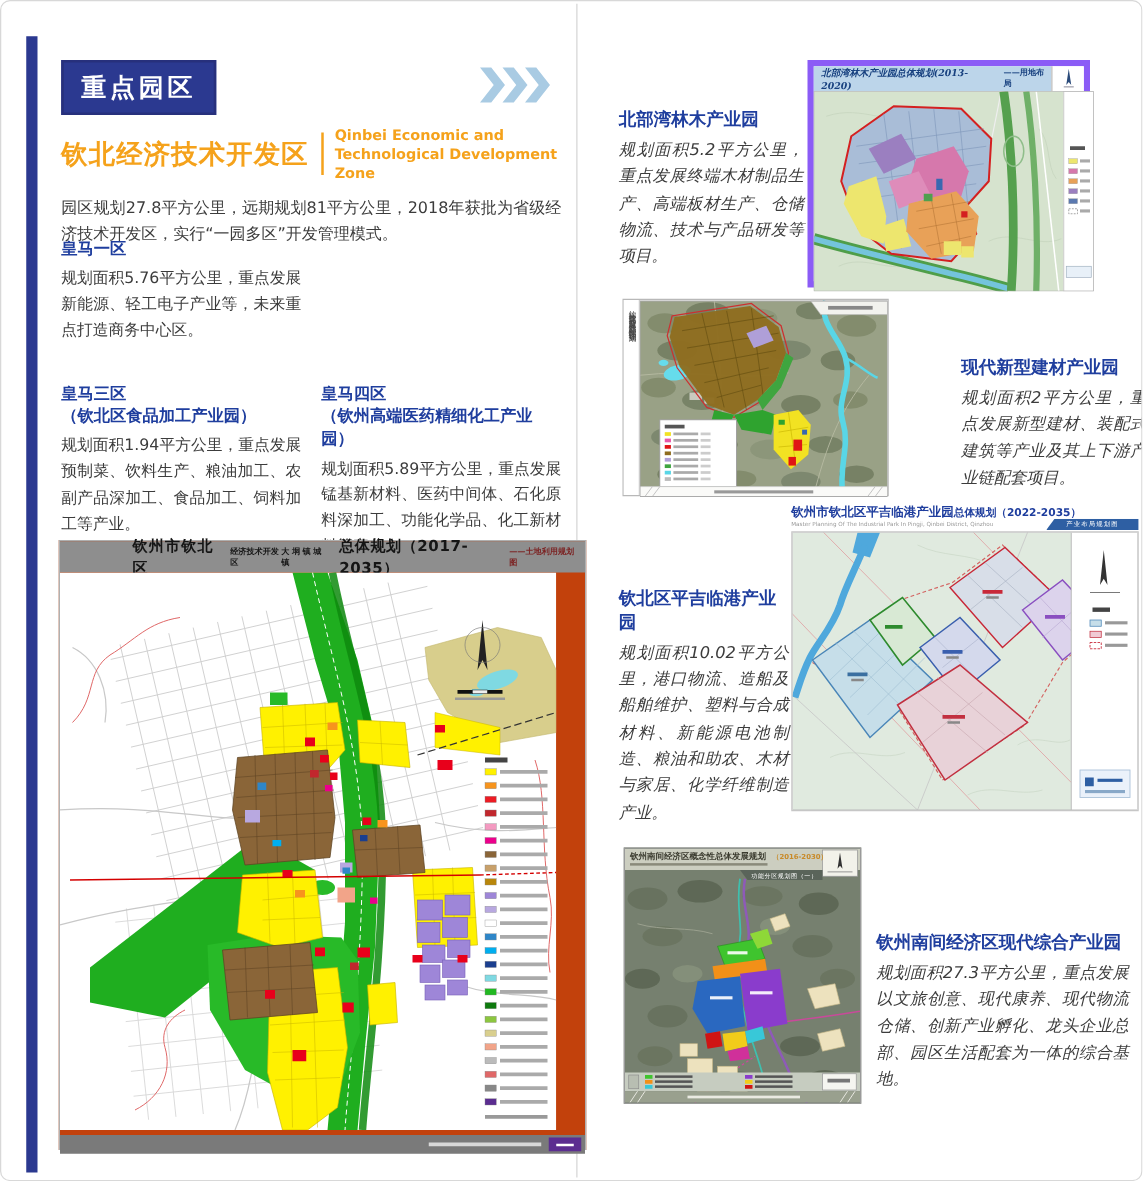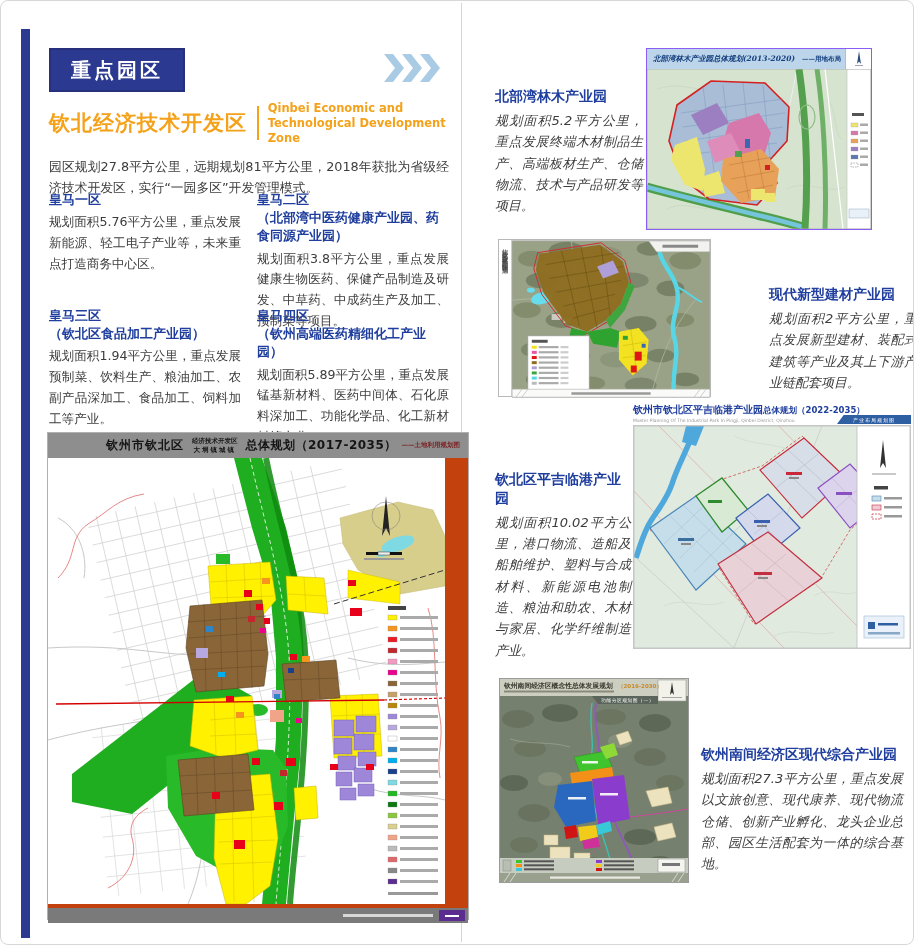--- a/index.html
+++ b/index.html
@@ -2,55 +2,55 @@
 <html><head>
 <meta charset="utf-8">
 <style>
   html,body{margin:0;padding:0;background:#fff;}
   body{width:914px;height:945px;position:relative;font-family:"DejaVu Sans","Liberation Sans",sans-serif;color:#3a3a3a;}
   .page{position:absolute;inset:0;border:1px solid #d8d8d8;border-radius:8px;background:#fff;overflow:hidden;}
   .left-rail{position:absolute;left:20px;top:28px;bottom:6px;width:9px;background:#2b3990;}
   .col-divider{position:absolute;left:460px;top:2px;bottom:2px;width:1px;background:#d6d6d6;}
 
   
-  .badge{position:absolute;left:48px;top:47px;width:136px;height:44px;background:#2b3990;border:2px solid #27307c;box-sizing:border-box;display:flex;align-items:center;justify-content:center;color:#fff;font-size:20px;font-weight:bold;letter-spacing:3px;}
+  .badge{position:absolute;left:48px;top:47px;width:124px;height:44px;background:#2b3990;border:2px solid #27307c;box-sizing:border-box;display:flex;align-items:center;justify-content:center;color:#fff;font-size:20px;font-weight:bold;letter-spacing:3px;}
   .chevrons{position:absolute;left:383px;top:52px;}
   .title-row{position:absolute;left:48px;top:100px;width:402px;display:flex;align-items:center;}
   .title-cn{font-size:21px;font-weight:bold;color:#f5a21b;letter-spacing:1px;white-space:nowrap;}
   .title-div{width:2px;height:34px;background:#f5a21b;margin:0 9px 0 10px;}
   .title-en{font-size:11.5px;font-weight:bold;color:#f5a21b;line-height:1.3;}
   .intro-p{position:absolute;left:48px;top:142px;width:400px;font-size:12.8px;line-height:1.65;text-align:justify;word-break:break-all;color:#3c3c3c;}
   .zone{position:absolute;width:192px;}
   .zone h4{margin:0 0 3px 0;font-size:13px;line-height:1.4;color:#1f3e9e;}
   .zone .zbody{font-size:12.6px;line-height:1.66;text-align:justify;word-break:break-all;color:#3c3c3c;}
   .z1{left:48px;top:190px;} .z2{left:256px;top:190px;} .z3{left:48px;top:306px;} .z4{left:256px;top:306px;}
 
   
   .main-map{position:absolute;left:46px;top:431px;width:422px;height:488px;border:1px solid #b0b0b0;background:#c2410c;box-sizing:border-box;}
   .mm-head{height:25px;background:#8e8e8e;display:flex;align-items:center;color:#151515;}
   .mm-district{font-size:12px;font-weight:bold;margin-left:58px;letter-spacing:1px;}
-  .mm-sub{display:flex;flex-direction:column;margin-left:8px;font-size:6.5px;font-weight:bold;line-height:1.25;align-items:center;}
+  .mm-sub{display:flex;flex-direction:row;margin-left:8px;font-size:6.5px;font-weight:bold;line-height:1.25;}
   .mm-sub span:last-child{letter-spacing:2px;}
   .mm-title{font-size:12px;font-weight:bold;margin-left:8px;letter-spacing:0.5px;}
   .mm-note{margin-left:auto;margin-right:8px;font-size:6.5px;color:#7c2424;font-weight:bold;}
   .mm-foot{height:15px;background:#7a7a7a;display:flex;align-items:center;justify-content:flex-end;}
   .mm-foot .fbar{width:90px;height:3px;background:#d8d8d8;margin-right:6px;}
   .mm-foot .fbadge{width:26px;height:11px;background:#5b2d90;margin-right:3px;display:flex;align-items:center;justify-content:center;}
   .mm-foot .fbadge i{display:block;width:14px;height:2px;background:#fff;}
 
   
   .park-text h4{margin:14px 0 4px 0;font-size:14px;color:#1f3e9e;line-height:1.35;}
   .park-text .pbody{font-size:13px;line-height:1.64;text-align:justify;word-break:break-all;color:#3c3c3c;font-style:italic;}
   .pt1{position:absolute;left:494px;top:72px;width:148px;}
   .pt2{position:absolute;left:768px;top:270px;width:148px;}
   .pt3{position:absolute;left:494px;top:455px;width:136px;}
   .pt4{position:absolute;left:700px;top:730px;width:202px;}
 
   
-  .map1{position:absolute;left:645px;top:47px;width:226px;height:182px;border:1px solid #8b5cf6;box-sizing:border-box;background:#fff;}
+  .map1{position:absolute;left:645px;top:47px;width:226px;height:182px;border:5px solid #8b5cf6;box-sizing:border-box;background:#fff;}
   .m1-head{height:20px;display:flex;}
   .m1-titlebar{flex:1;background:#bcd5ea;display:flex;align-items:center;padding-left:6px;}
   .m1-title{font-family:"DejaVu Serif","Liberation Serif",serif;font-style:italic;font-weight:bold;font-size:7.5px;color:#17407f;}
   .m1-note{font-family:"DejaVu Serif","Liberation Serif",serif;font-weight:bold;font-size:6.5px;color:#17407f;margin-left:7px;}
   .m1-compass{width:25px;background:#fff;border-left:1px solid #bbb;display:flex;align-items:center;justify-content:center;}
 
   
   .map2{position:absolute;left:497px;top:238px;width:213px;height:158px;border:1px solid #b8b8b8;box-sizing:border-box;display:flex;background:#fff;}
   .m2-side{width:13px;background:#fff;border-right:1px solid #ccc;writing-mode:vertical-rl;text-orientation:upright;font-size:6px;color:#444;letter-spacing:1px;padding-top:4px;box-sizing:border-box;text-align:start;line-height:12px;}
 
@@ -91,24 +91,20 @@
       <span>Qinbei Economic and</span><br>
       <span>Technological Development Zone</span>
     </span>
   </div>
 
   <p class="intro-p">园区规划27.8平方公里，远期规划81平方公里，2018年获批为省级经济技术开发区，实行“一园多区”开发管理模式。</p>
 
   <div class="zone z1">
     <h4>皇马一区</h4>
     <div class="zbody">规划面积5.76平方公里，重点发展新能源、轻工电子产业等，未来重点打造商务中心区。</div>
-  </div>
-  <div class="zone z2">
-    <h4><span>皇马二区</span><br><span>（北部湾中医药健康产业园、药食同源产业园）</span></h4>
-    <div class="zbody">规划面积3.8平方公里，重点发展健康生物医药、保健产品制造及研发、中草药、中成药生产及加工、预制菜等项目。</div>
   </div>
   <div class="zone z3">
     <h4><span>皇马三区</span><br><span>（钦北区食品加工产业园）</span></h4>
     <div class="zbody">规划面积1.94平方公里，重点发展预制菜、饮料生产、粮油加工、农副产品深加工、食品加工、饲料加工等产业。</div>
   </div>
   <div class="zone z4">
     <h4><span>皇马四区</span><br><span>（钦州高端医药精细化工产业园）</span></h4>
     <div class="zbody">规划面积5.89平方公里，重点发展锰基新材料、医药中间体、石化原料深加工、功能化学品、化工新材料等产业。</div>
   </div>
 

